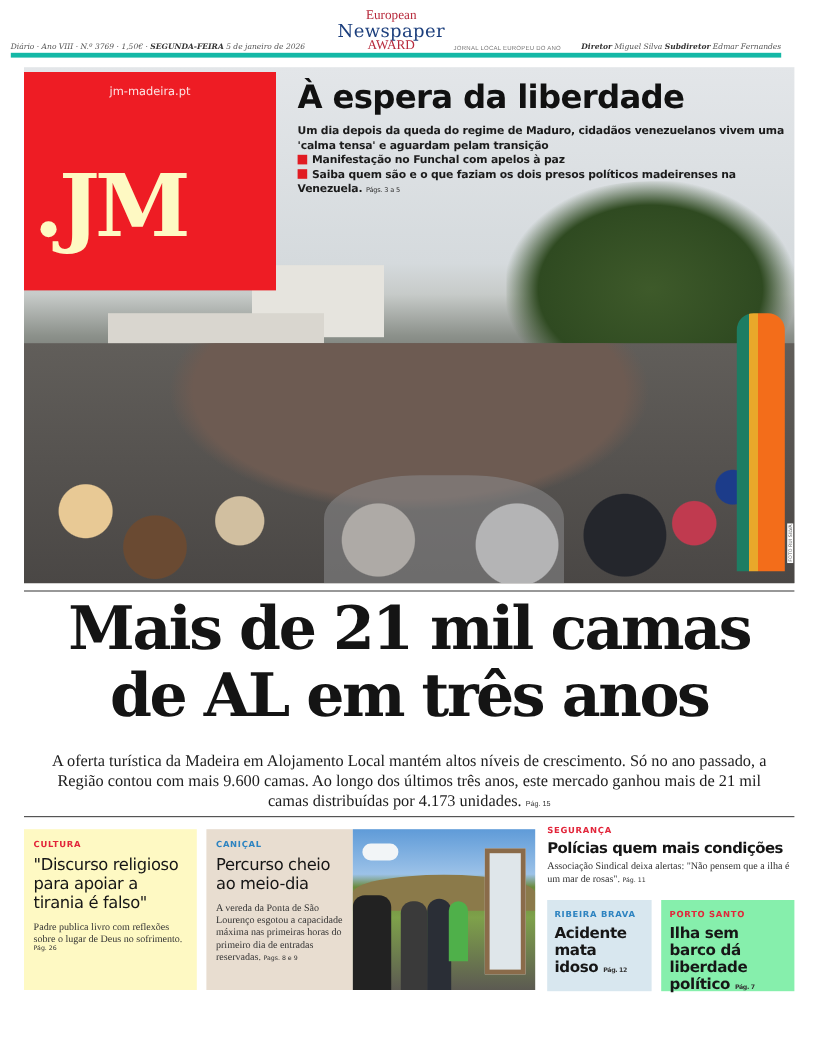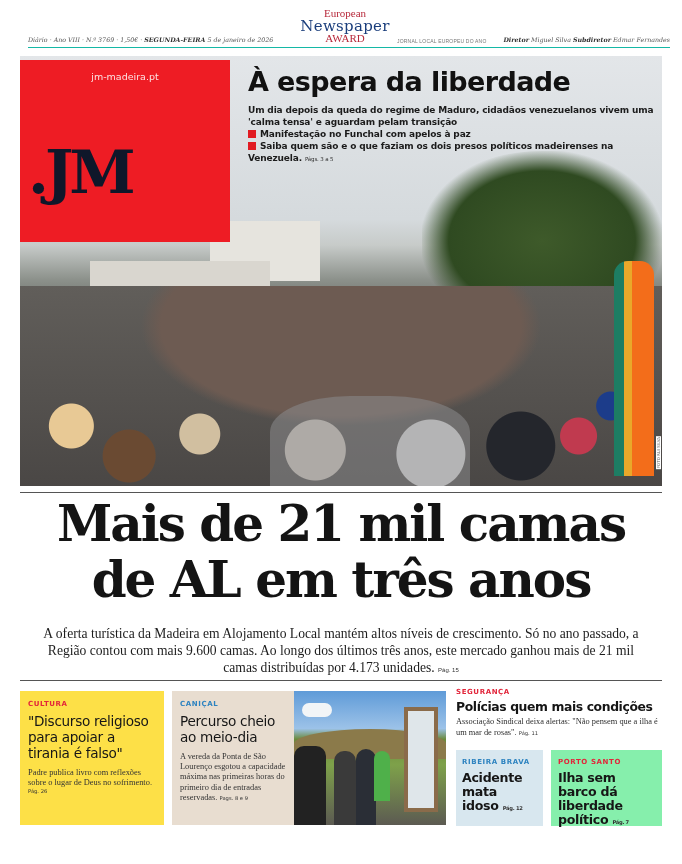--- a/index.html
+++ b/index.html
@@ -1,20 +1,20 @@
 <!DOCTYPE html>
 <html><head>
 <meta charset="utf-8">
 <style>
   * { box-sizing: border-box; margin: 0; padding: 0; }
   html, body { width: 682px; height: 864px; background: #fff; overflow: hidden; }
   body { position: relative; font-family: "DejaVu Sans", sans-serif; color: #1a1a1a; }
 
   
-  .masthead { position: absolute; left: 28px; top: 8px; width: 642px; height: 40px; border-bottom: 1px solid #14b8a6; }
+  .masthead { position: absolute; left: 9px; top: 8px; width: 642px; height: 40px; border-bottom: 4px solid #14b8a6; }
   .issue-line { position: absolute; left: 0; top: 28px; font-family: "DejaVu Serif", serif; font-style: italic; font-size: 6.3px; color: #555; white-space: nowrap; }
   .issue-line b { font-style: italic; color: #333; }
   .director-line { position: absolute; right: 0; top: 28px; font-family: "DejaVu Serif", serif; font-style: italic; font-size: 6.3px; color: #555; white-space: nowrap; }
   .director-line b { color: #333; }
   .award { position: absolute; left: 262px; top: 0; width: 110px; height: 38px; text-align: center; }
   .award-top { font-family: "Liberation Serif", serif; font-size: 11px; color: #b7293b; line-height: 11px; }
   .award-mid { font-family: "DejaVu Serif", serif; font-weight: normal; font-size: 15px; color: #1b3e7c; line-height: 14px; letter-spacing: 0.3px; }
   .award-bot { font-family: "Liberation Serif", serif; font-size: 11px; color: #b7293b; line-height: 10px; text-align: center; }
   .award-sub { position: absolute; left: 369px; top: 30px; font-size: 5px; color: #777; letter-spacing: 0.2px; white-space: nowrap; font-family: "Liberation Sans", sans-serif; }
 
@@ -37,38 +37,38 @@
              radial-gradient(circle at 92% 60%, #1c3c8a 0 14px, transparent 15px),
              radial-gradient(ellipse at 50% 20%, #6d5b52 0 180px, transparent 200px),
              linear-gradient(180deg, #615e5a 0%, #4a4745 100%); }
   .pavement { position: absolute; left: 250px; top: 340px; width: 200px; height: 90px; background: #8a8a8c; opacity: 0.55; border-radius: 40% 40% 0 0; }
   .sculpture { position: absolute; right: 8px; top: 205px; width: 40px; height: 215px;
                background: linear-gradient(90deg, #1d7d63 0 25%, #e9a82a 25% 45%, #f36d1a 45% 100%); border-radius: 14px 14px 0 0; }
   .photo-credit { position: absolute; right: 1px; top: 380px; font-size: 4px; color: #666; writing-mode: vertical-rl; transform: rotate(180deg); background: #fff; padding: 1px 0; }
 
   .logo-box { position: absolute; left: 20px; top: 60px; width: 210px; height: 182px; background: #ee1c24; }
   .logo-url { position: absolute; left: 0; width: 210px; top: 11px; text-align: center; color: #fde3e3; font-size: 9.5px; font-family: "DejaVu Sans", sans-serif; }
-  .logo-mark { position: absolute; left: 8px; top: 62px; color: #0f172a; font-family: "DejaVu Serif", serif; font-weight: bold; font-size: 60px; line-height: 100px; letter-spacing: -4px; white-space: nowrap; }
+  .logo-mark { position: absolute; left: 8px; top: 62px; color: #fef9c3; font-family: "DejaVu Serif", serif; font-weight: bold; font-size: 72px; line-height: 100px; letter-spacing: -4px; white-space: nowrap; }
 
   .hero-text { position: absolute; left: 248px; top: 66px; width: 410px; }
   .hero-title { font-family: "DejaVu Sans", sans-serif; font-weight: bold; font-size: 27px; line-height: 32px; color: #111; letter-spacing: -0.6px; }
   .hero-lede { margin-top: 6px; font-size: 9px; line-height: 12px; font-weight: bold; color: #1b1b1b; font-family: "DejaVu Sans", sans-serif; letter-spacing: -0.15px; }
   .hero-bullet { display: block; font-size: 9px; line-height: 12px; font-weight: bold; color: #1b1b1b; letter-spacing: -0.15px; }
   .sq { display: inline-block; width: 8px; height: 8px; background: #e11b22; margin-right: 4px; vertical-align: -1px; }
   .pg { font-weight: normal; font-size: 5.5px; color: #333; }
 
   
   .rule { position: absolute; left: 20px; width: 642px; height: 1px; background: #555; }
   .main-headline { position: absolute; left: 20px; top: 496px; width: 642px; text-align: center; font-family: "DejaVu Serif", serif; font-weight: bold; font-size: 50px; line-height: 56px; color: #141414; letter-spacing: -2px; }
   .main-deck { position: absolute; left: 30px; top: 625px; width: 622px; text-align: center; font-family: "Liberation Serif", serif; font-size: 13.6px; line-height: 17px; color: #1d1d1d; }
   .main-deck .pg { font-family: "Liberation Sans", sans-serif; font-size: 6px; }
 
   
   .box { position: absolute; padding: 9px 8px; }
-  .box-cultura { left: 20px; top: 691px; width: 144px; height: 134px; background: #fde047; }
+  .box-cultura { left: 20px; top: 691px; width: 144px; height: 134px; background: #fef9c3; }
   .box-canical { left: 172px; top: 691px; width: 122px; height: 134px; background: #e8ddd0; }
   .box-canical-photo { position: absolute; left: 294px; top: 691px; width: 152px; height: 134px; overflow: hidden;
      background: linear-gradient(180deg, #5f9bd8 0%, #9cc2e8 28%, #6b8a3c 36%, #7ea14a 55%, #5c5a52 100%); }
   .cloud { position: absolute; left: 8px; top: 12px; width: 30px; height: 14px; border-radius: 8px; background: #f2f5f7; }
   .hill { position: absolute; left: 0; top: 38px; width: 152px; height: 30px; background: #8b7a4a; border-radius: 60% 60% 0 0; }
   .board { position: absolute; left: 110px; top: 16px; width: 34px; height: 105px; border: 4px solid #8a6b4a; background: #dfe6ea; }
   .person { position: absolute; border-radius: 10px 10px 0 0; }
   .kicker { font-family: "DejaVu Sans", sans-serif; font-size: 7px; font-weight: bold; letter-spacing: 0.6px; line-height: 9px; }
   .k-red { color: #e2253a; }
   .k-blue { color: #2d83c0; }

